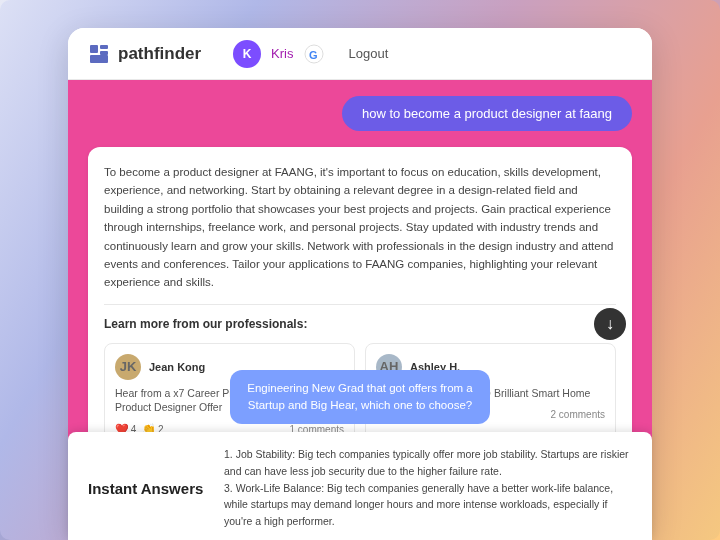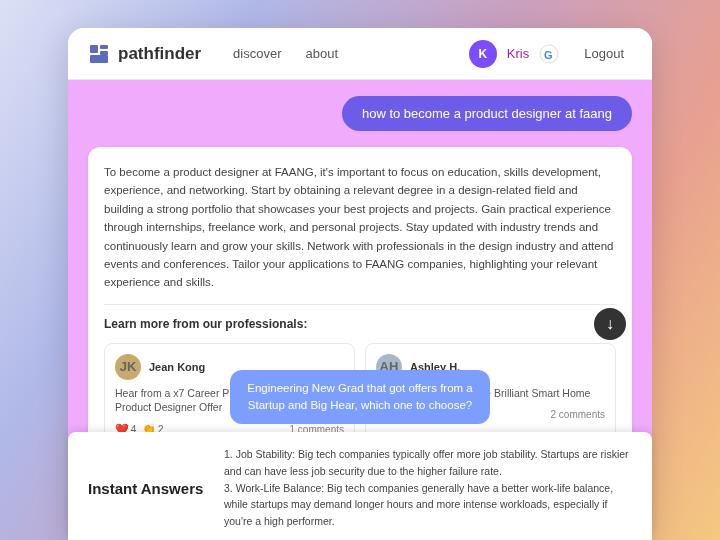--- a/index.html
+++ b/index.html
@@ -9,20 +9,21 @@
       overflow: hidden;
       font-family: -apple-system, BlinkMacSystemFont, 'Segoe UI', sans-serif;
       background: linear-gradient(135deg, #e8eaf6 0%, #c5cae9 20%, #9fa8da 40%, #ef9a9a 70%, #ffcc80 100%);
     }
 
     .page-wrapper {
       width: 720px;
       height: 540px;
       position: relative;
       overflow: hidden;
+      border-radius: 10px;
     }
 
     
     .bg-overlay {
       position: absolute;
       inset: 0;
       background: linear-gradient(120deg, #dce0f5 0%, #b0b8e8 25%, #c9a0c0 50%, #e8a090 75%, #f5c880 100%);
       z-index: 0;
     }
 
@@ -113,21 +114,21 @@
       font-size: 13px;
       color: #555;
       cursor: pointer;
       padding: 4px 8px;
       margin-left: 7px;
     }
 
     
     .content-area {
       padding: 16px 20px;
-      background: #f0abfc;
+      background: #ec4899;
       max-height: 460px;
       overflow: hidden;
     }
 
     
     .ai-query-btn {
       background: #6c5ce7;
       color: white;
       border: none;
       border-radius: 20px;
@@ -315,24 +316,20 @@
     <nav class="navbar">
       <div class="logo-area">
 
         <svg class="logo-icon" viewBox="0 0 22 22" fill="none">
           <rect x="2" y="2" width="8" height="8" rx="1" fill="#5c6bc0"></rect>
           <rect x="12" y="2" width="8" height="4" rx="1" fill="#5c6bc0"></rect>
           <rect x="12" y="8" width="8" height="4" rx="1" fill="#5c6bc0"></rect>
           <rect x="2" y="12" width="18" height="8" rx="1" fill="#5c6bc0"></rect>
         </svg>
         <span class="logo-text">pathfinder</span>
-      </div>
-      <div class="nav-links">
-        <span class="nav-link">discover</span>
-        <span class="nav-link">about</span>
       </div>
       <div class="nav-right">
         <div class="avatar-k">K</div>
         <span class="nav-username">Kris</span>
 
         <svg class="google-icon" viewBox="0 0 20 20">
           <circle cx="10" cy="10" r="9" fill="white" stroke="#ddd"></circle>
           <text x="5" y="15" font-size="11" font-weight="700" fill="#4285F4">G</text>
         </svg>
         <span class="logout-btn">Logout</span>

